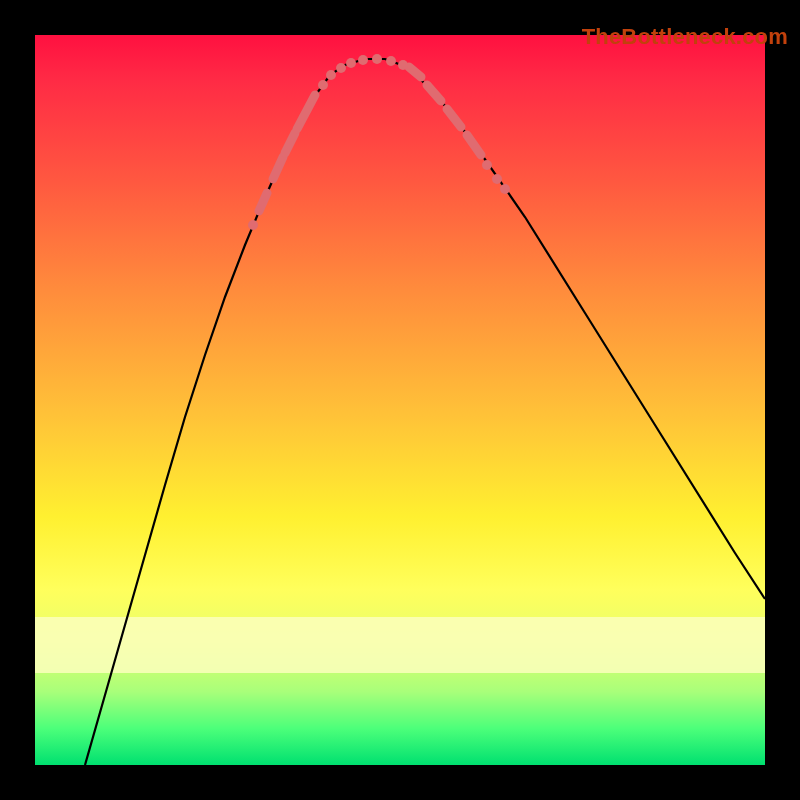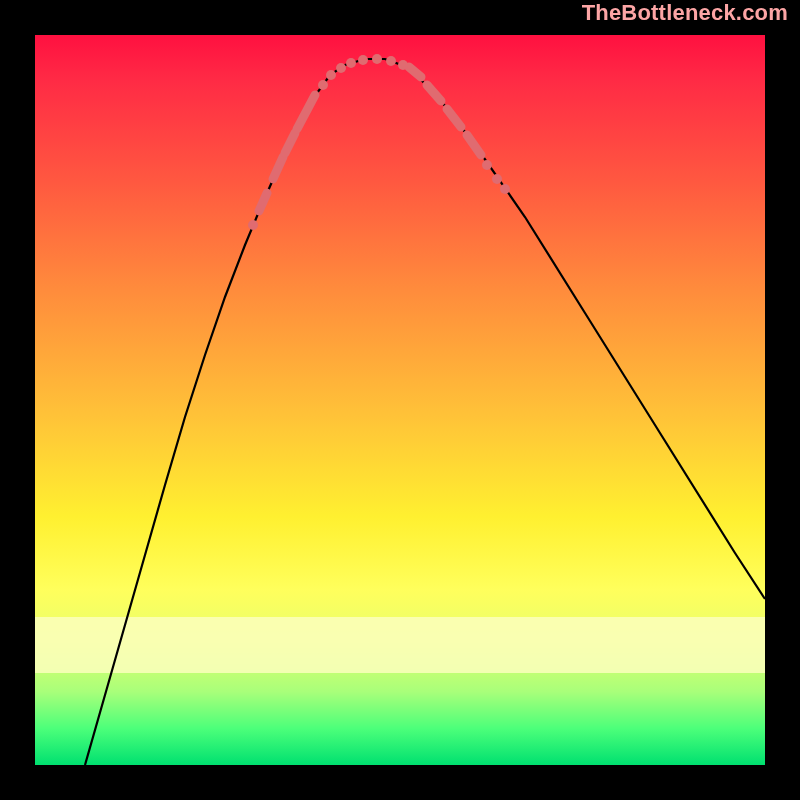--- a/index.html
+++ b/index.html
@@ -38,23 +38,23 @@
     position: absolute;
     left: 0;
     right: 0;
     top: 582px;
     height: 56px;
     background: #fcffbd;
     opacity: 0.85;
   }
   .watermark {
     position: absolute;
-    top: 0;
+    top: 24px;
     right: 12px;
-    color: #fca5a5;
+    color: #c2410c;
     font-size: 22px;
     font-weight: 600;
     letter-spacing: 0.2px;
   }
   svg.plot {
     position: absolute;
     left: 0;
     top: 0;
     width: 730px;
     height: 730px;

